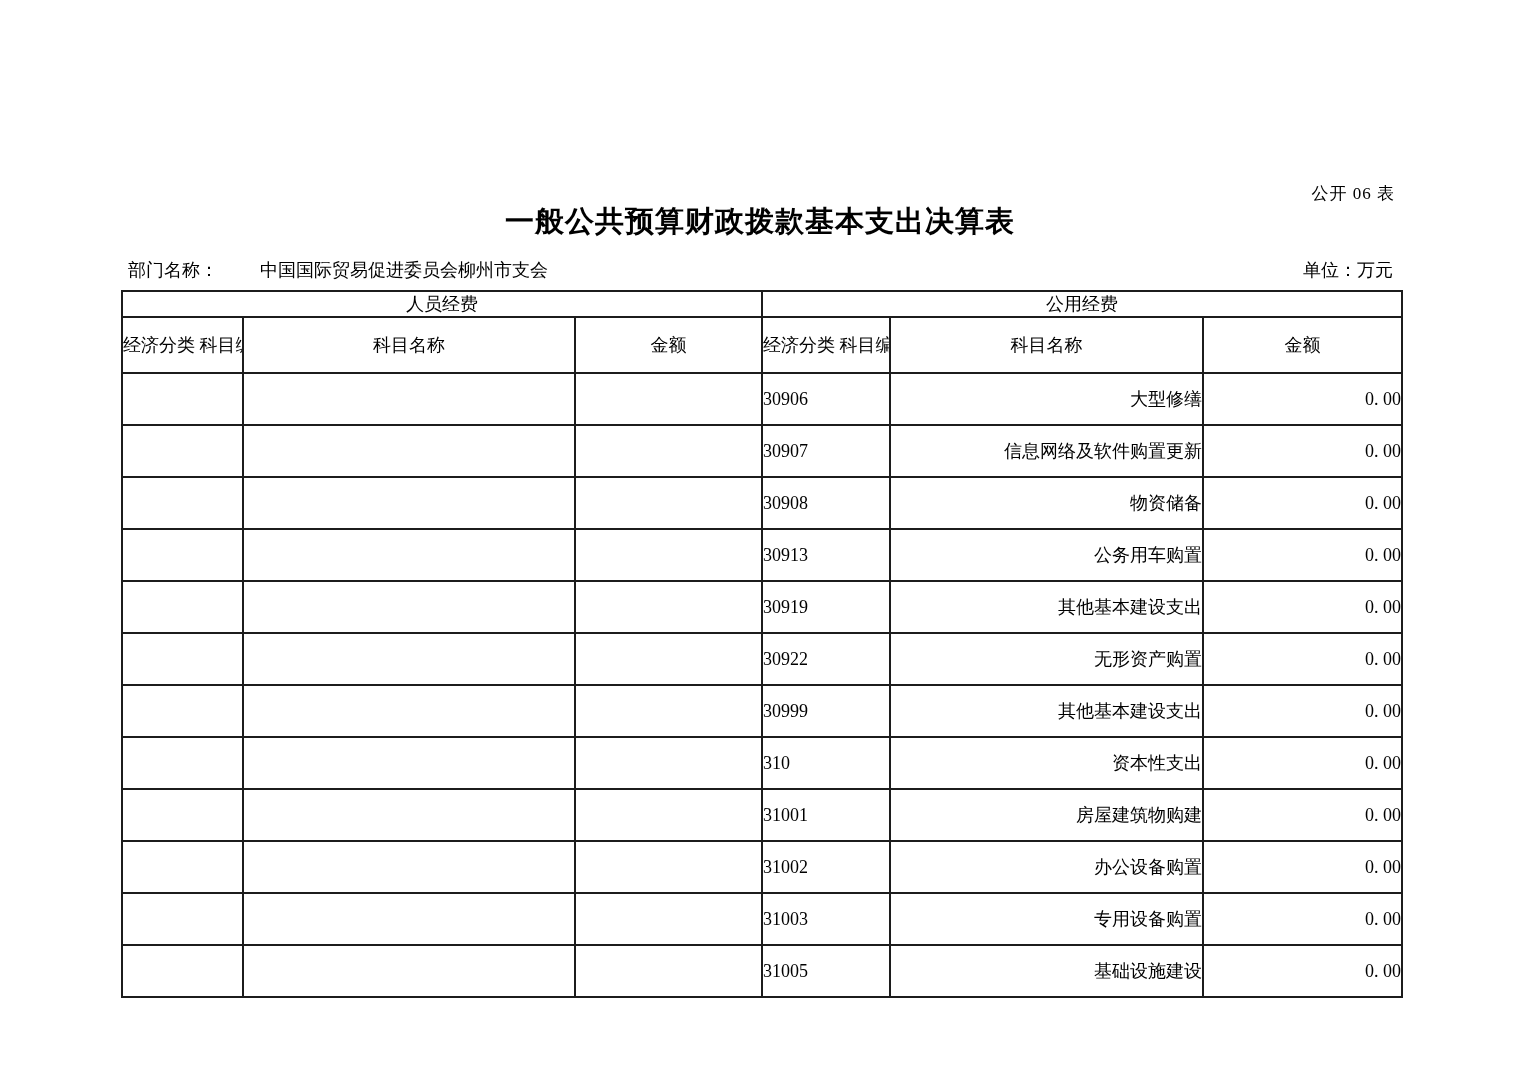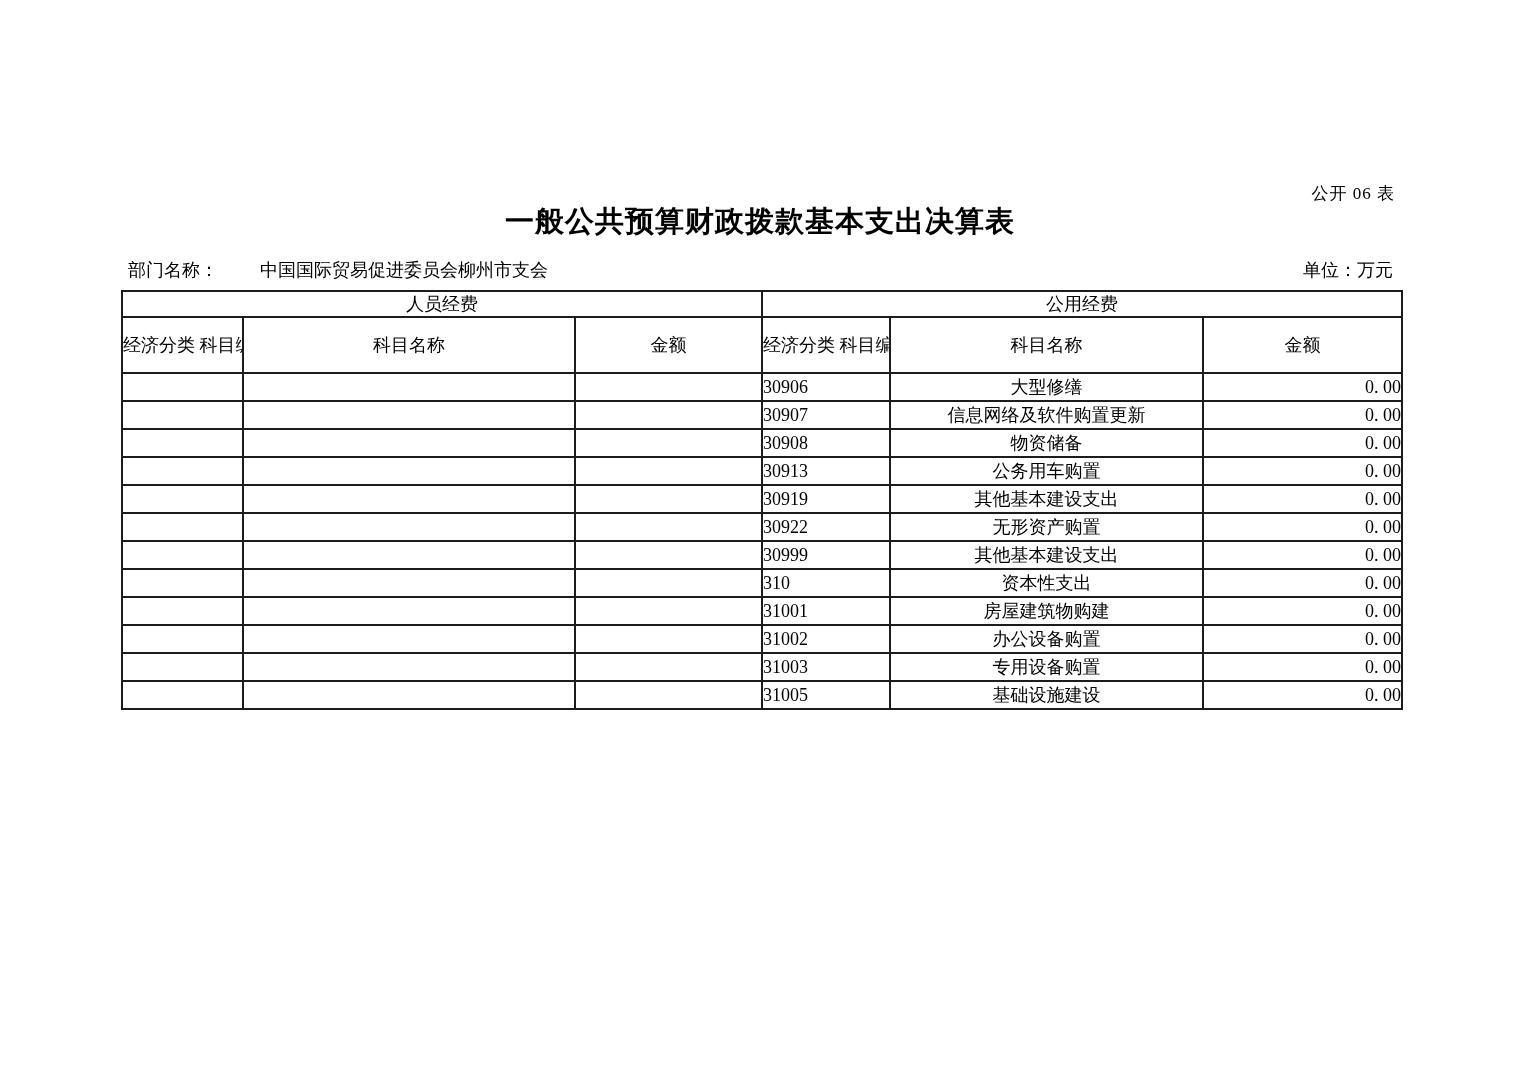--- a/index.html
+++ b/index.html
@@ -61,26 +61,26 @@
   table.budget-table th,
   table.budget-table td {
     border: 2px solid #1c1c1c;
     padding: 0;
     font-weight: normal;
     overflow: hidden;
     white-space: nowrap;
   }
   tr.group-row    { height: 24px; }
   tr.colhead-row  { height: 56px; }
-  tbody tr        { height: 28px; }
+  tbody tr        { height: 52px; }
   th.group-hd     { text-align: center; vertical-align: middle; }
   th.colhead      { text-align: center; vertical-align: middle; }
   th.code-hd      { white-space: pre-line; line-height: 27px; }
   td.c-code       { text-align: left;  padding-left: 12px;  vertical-align: middle; }
-  td.c-name       { text-align: center;  padding-left: 12px;  vertical-align: middle; }
+  td.c-name       { text-align: right;  padding-left: 12px;  vertical-align: middle; }
   td.c-amt        { text-align: right; padding-right: 11px; vertical-align: middle; }
 </style>
 </head>
 <body>
 
 <div>
 
   <div class="sheet-label">公开 06 表</div>
 
   <h1 class="title">一般公共预算财政拨款基本支出决算表</h1>

